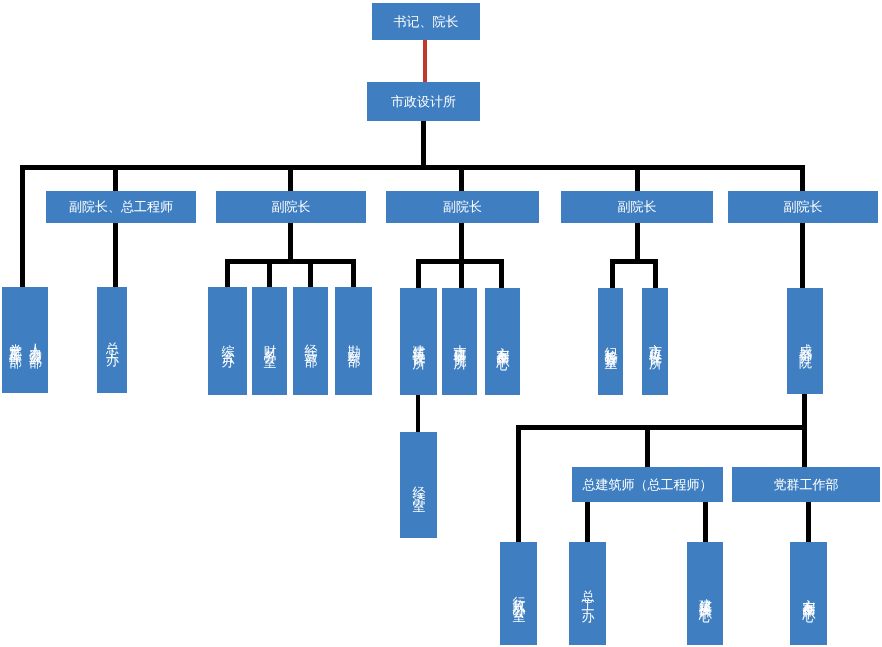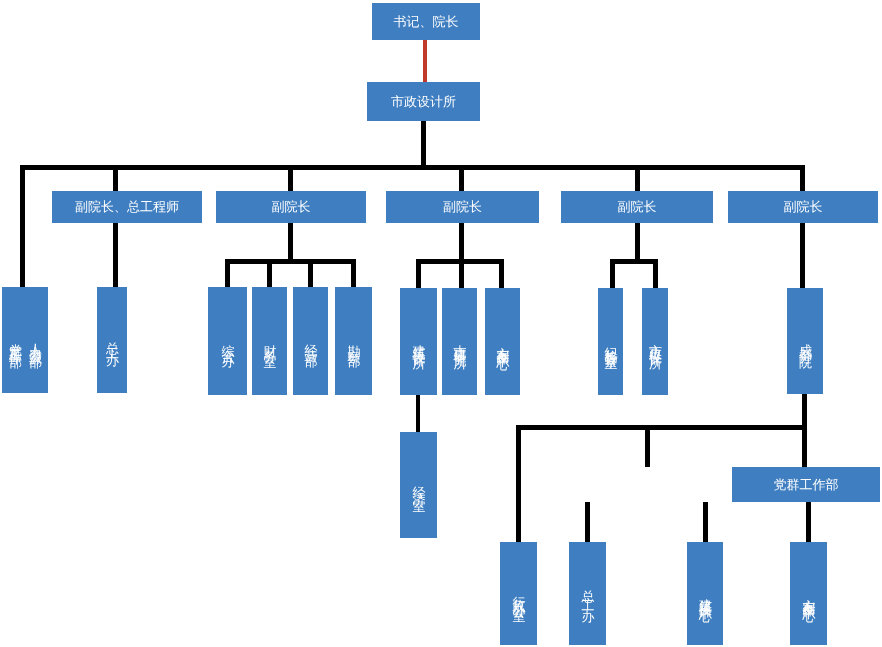--- a/index.html
+++ b/index.html
@@ -91,21 +91,21 @@
   <div class="line" style="left:806px; top:502px; width:5px; height:40px;"></div>
 
   <div class="node h" style="left:372px; top:3px; width:108px; height:37px;">
     <span>书记、院长</span>
   </div>
 
   <div class="node h" style="left:367px; top:82px; width:113px; height:39px;">
     <span>市政设计所</span>
   </div>
 
-  <div class="node h" style="left:52px; top:191px; width:150px; height:32px;text-align:right;">
+  <div class="node h" style="left:46px; top:191px; width:150px; height:32px;text-align:right;">
     <span>副院长、总工程师</span>
   </div>
   <div class="node h" style="left:216px; top:191px; width:150px; height:32px;">
     <span>副院长</span>
   </div>
   <div class="node h" style="left:386px; top:191px; width:153px; height:32px;">
     <span>副院长</span>
   </div>
   <div class="node h" style="left:561px; top:191px; width:152px; height:32px;">
     <span>副院长</span>
@@ -149,20 +149,23 @@
     <span>市政设计所</span>
   </div>
   <div class="node v" style="left:787px; top:288px; width:36px; height:106px;">
     <span style="letter-spacing:4px;">成都分院</span>
   </div>
 
   <div class="node v" style="left:400px; top:432px; width:37px; height:106px;">
     <span style="letter-spacing:6px;">经济室</span>
   </div>
 
+  <div class="node h" style="left:572px; top:467px; width:151px; height:35px;">
+    <span>总建筑师（总工程师）</span>
+  </div>
   <div class="node h" style="left:732px; top:467px; width:148px; height:35px;">
     <span>党群工作部</span>
   </div>
 
   <div class="node v" style="left:500px; top:542px; width:37px; height:103px;">
     <span>行政办公室</span>
   </div>
   <div class="node v" style="left:569px; top:542px; width:37px; height:103px;">
     <span style="letter-spacing:10px;">总工办</span>
   </div>

